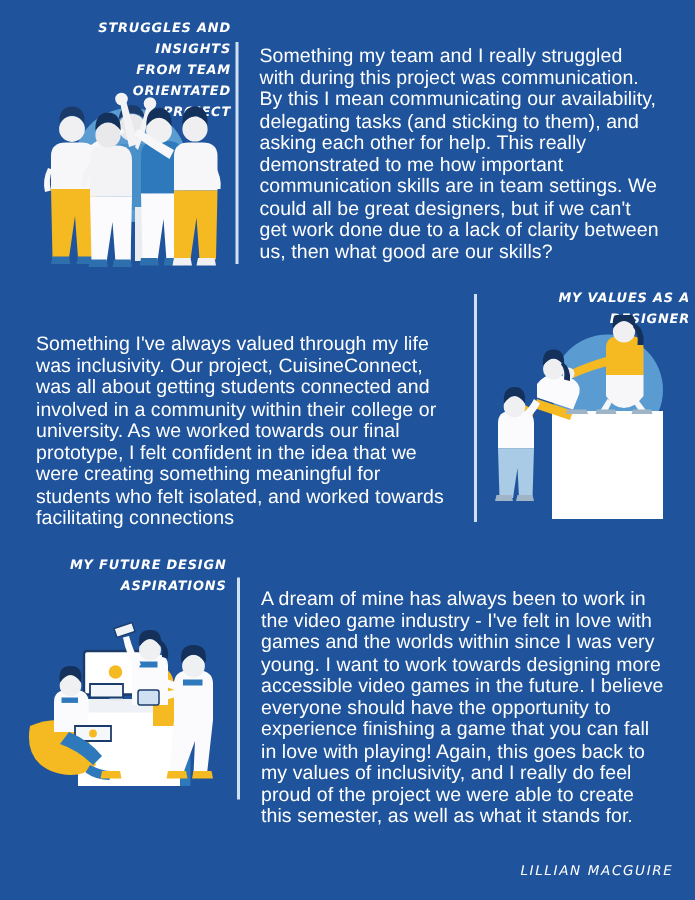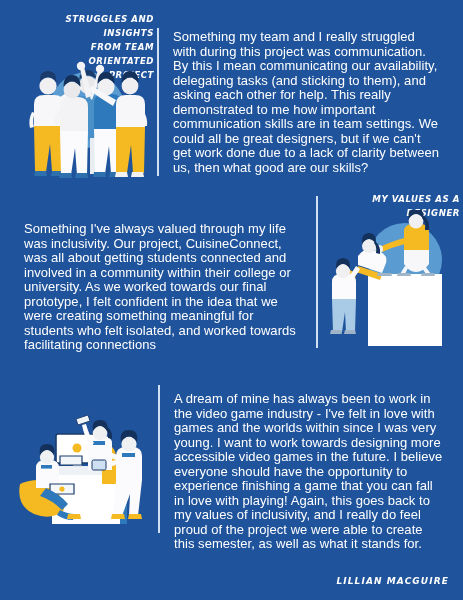--- a/index.html
+++ b/index.html
@@ -42,21 +42,21 @@
 
   
   .vrule { position:absolute; width:2px; background:#cfe0f2; }
 
   
   .signature {
     position:absolute;
     right:14px; bottom:14px;
     font-family:"DejaVu Sans", sans-serif;
     font-style:italic;
-    font-weight:700;
+    font-weight:400;
     font-size:9px;
     letter-spacing:1.1px;
     text-transform:uppercase;
     color:#ffffff;
   }
 
   
   .illus { position:absolute; }
   .illus svg { display:block; width:100%; height:100%; }
 </style>
@@ -178,20 +178,22 @@
         <path d="M9 120 h10 l1 4 h-12z" fill="#9fb4c6"></path>
         <path d="M23 120 h10 l1 4 h-12z" fill="#9fb4c6"></path>
       </g>
     </svg>
   </div>
 
   <div class="vrule" style="left:316px; top:196px; height:152px;"></div>
 
   <p class="body-copy" style="left:24px; top:222px; width:274px;">Something I've always valued through my life was inclusivity. Our project, CuisineConnect, was all about getting students connected and involved in a community within their college or university. As we worked towards our final prototype, I felt confident in the idea that we were creating something meaningful for students who felt isolated, and worked towards facilitating connections</p>
 
+  <div class="sec-title" style="left:33px; top:370px; width:118px;">MY FUTURE DESIGN
+ASPIRATIONS</div>
 
   <div class="illus" style="left:16px; top:400px; width:140px; height:134px;">
     <svg viewBox="0 0 140 134" xmlns="http://www.w3.org/2000/svg">
 
       <rect x="36" y="72" width="74" height="52" fill="#ffffff"></rect>
       <rect x="30" y="66" width="86" height="9" rx="2" fill="#eef2f6"></rect>
       <rect x="104" y="75" width="7" height="49" fill="#2e79bb"></rect>
 
       <rect x="40" y="34" width="42" height="29" rx="2" fill="#ffffff" stroke="#1b3c6b" stroke-width="1.6"></rect>
       <circle cx="61" cy="48" r="4.5" fill="#f5b921"></circle>

